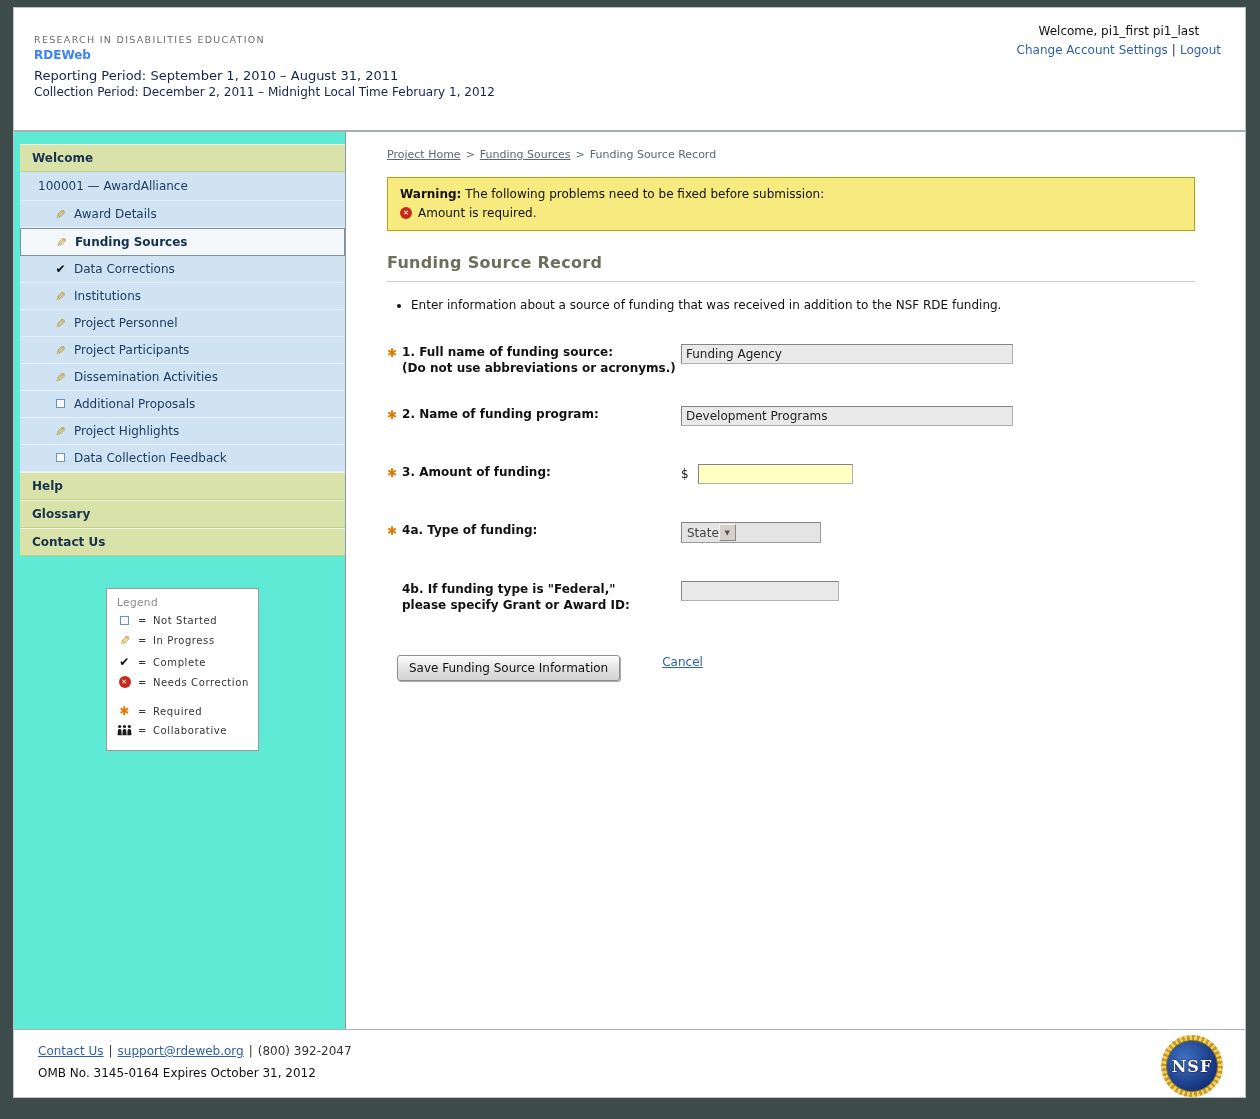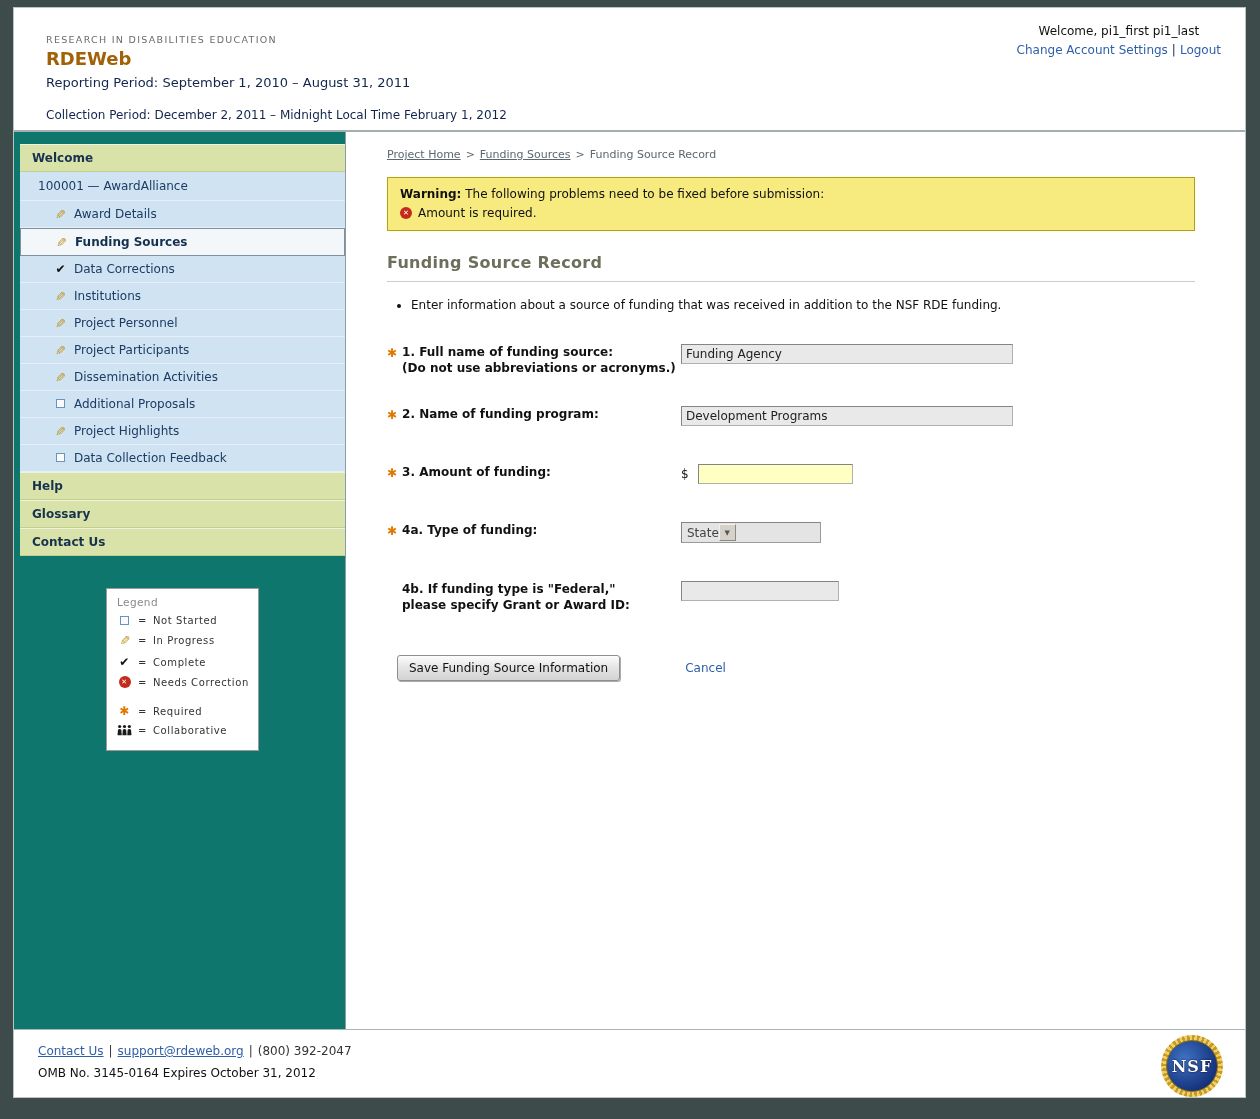--- a/index.html
+++ b/index.html
@@ -7,32 +7,32 @@
     width:1260px; height:1119px; position:relative;
     background:#3e4b4b;
     font-family:"DejaVu Sans","Liberation Sans",sans-serif;
   }
   .page {
     position:absolute; left:13px; top:7px; width:1233px; height:1091px;
     background:#ffffff; border:1px solid #b9c4c4; overflow:hidden;
   }
   
   .header { position:relative; height:124px; border-bottom:2px solid #a3b0b0; background:#fff; }
-  .header-left { padding:26px 0 0 32px; }
+  .header-left { padding:26px 0 0 20px; }
   .org-name { font-size:9.5px; color:#6b6b6b; letter-spacing:1.3px; }
-  .app-name { font-size:18px; font-weight:bold; color:#a16207; margin-top:3px; }
+  .app-name { font-size:12px; font-weight:bold; color:#3b82f6; margin-top:3px; }
   .rep-period { font-size:13px; color:#13254c; margin-top:6px; }
-  .col-period { font-size:12px; color:#13254c; margin-top:18px; }
+  .col-period { font-size:12px; color:#13254c; margin-top:2px; }
   .header-right { position:absolute; top:16px; right:24px; text-align:center; font-size:12px; color:#111; }
   .acct-links { margin-top:5px; }
   .acct-links a { color:#2e5fa8; cursor:pointer; text-decoration:none; }
   .acct-links .sep { color:#13254c; margin:0 4px; }
   
   .main { display:flex; min-height:897px; align-items:stretch; }
-  .sidebar { width:332px; flex:0 0 332px; background:#0f766e; border-right:1px solid #8d9ba6; padding:12px 0 0 6px; }
+  .sidebar { width:332px; flex:0 0 332px; background:#5eead4; border-right:1px solid #8d9ba6; padding:12px 0 0 6px; }
   .content { flex:1; padding:16px 50px 0 41px; background:#fff; }
   
   .side-head {
     background:#d8e2a9; border-top:1px solid #eef2dd; border-bottom:1px solid #c3cf8e;
     font-weight:bold; font-size:12px; color:#16324f; padding:6px 0 6px 12px; cursor:pointer;
   }
   .side-award { background:#cfe3f2; font-size:12px; color:#1d3b63; padding:7px 0 7px 18px; border-bottom:1px solid #e4eef8; cursor:pointer; }
   .side-item {
     background:#cfe3f2; font-size:12px; color:#1d3b63; padding:6px 0 6px 34px;
     border-bottom:1px solid #e4eef8; display:flex; align-items:center; gap:7px; cursor:pointer;
@@ -80,27 +80,27 @@
     width:140px; height:21px; background:#e4e4e4; border:1px solid #9a9a9a;
     border-top-color:#848484; border-left-color:#848484;
     display:flex; align-items:center; padding-left:5px;
     font-size:12px; color:#444; cursor:default;
   }
   .fselect-arrow {
     width:17px; height:17px; background:#d6d2ca; border:1px solid;
     border-color:#f2f0ea #8a8a84 #8a8a84 #f2f0ea; font-size:7px; color:#555;
     display:flex; align-items:center; justify-content:center; margin-right:1px;
   }
-  .btnrow { display:flex; align-items:center; gap:42px; margin-top:42px; margin-left:10px; }
+  .btnrow { display:flex; gap:42px; margin-top:42px; margin-left:10px; }
   .savebtn {
     font-family:inherit; font-size:12px; color:#111; padding:5px 11px;
     background:linear-gradient(#fdfdfd,#e6e6e6 45%,#d3d3d3); border:1px solid #8e8e8e;
     border-radius:3px; box-shadow:1px 1px 0 #aaa; cursor:pointer;
   }
-  .cancel { font-size:12px; color:#2e5fa8; cursor:pointer;margin-left:23px; }
+  .cancel { font-size:12px; color:#2e5fa8; text-decoration:underline; cursor:pointer; }
   
   .footer { position:relative; border-top:1px solid #a9b4b4; height:68px; padding:14px 24px 0; background:#fff; }
   .fline1 { font-size:12px; color:#333; }
   .fline1 a { color:#2e5fa8; text-decoration:underline; cursor:pointer; }
   .fline1 .fsep { color:#333; margin:0 5px; }
   .fline2 { font-size:12px; margin-top:8px; color:#111; }
   .nsf-logo {
     position:absolute; right:22px; top:5px; width:62px; height:62px; border-radius:50%;
     background:repeating-conic-gradient(#c99b1d 0deg 5deg, #eccf73 5deg 10deg);
   }

